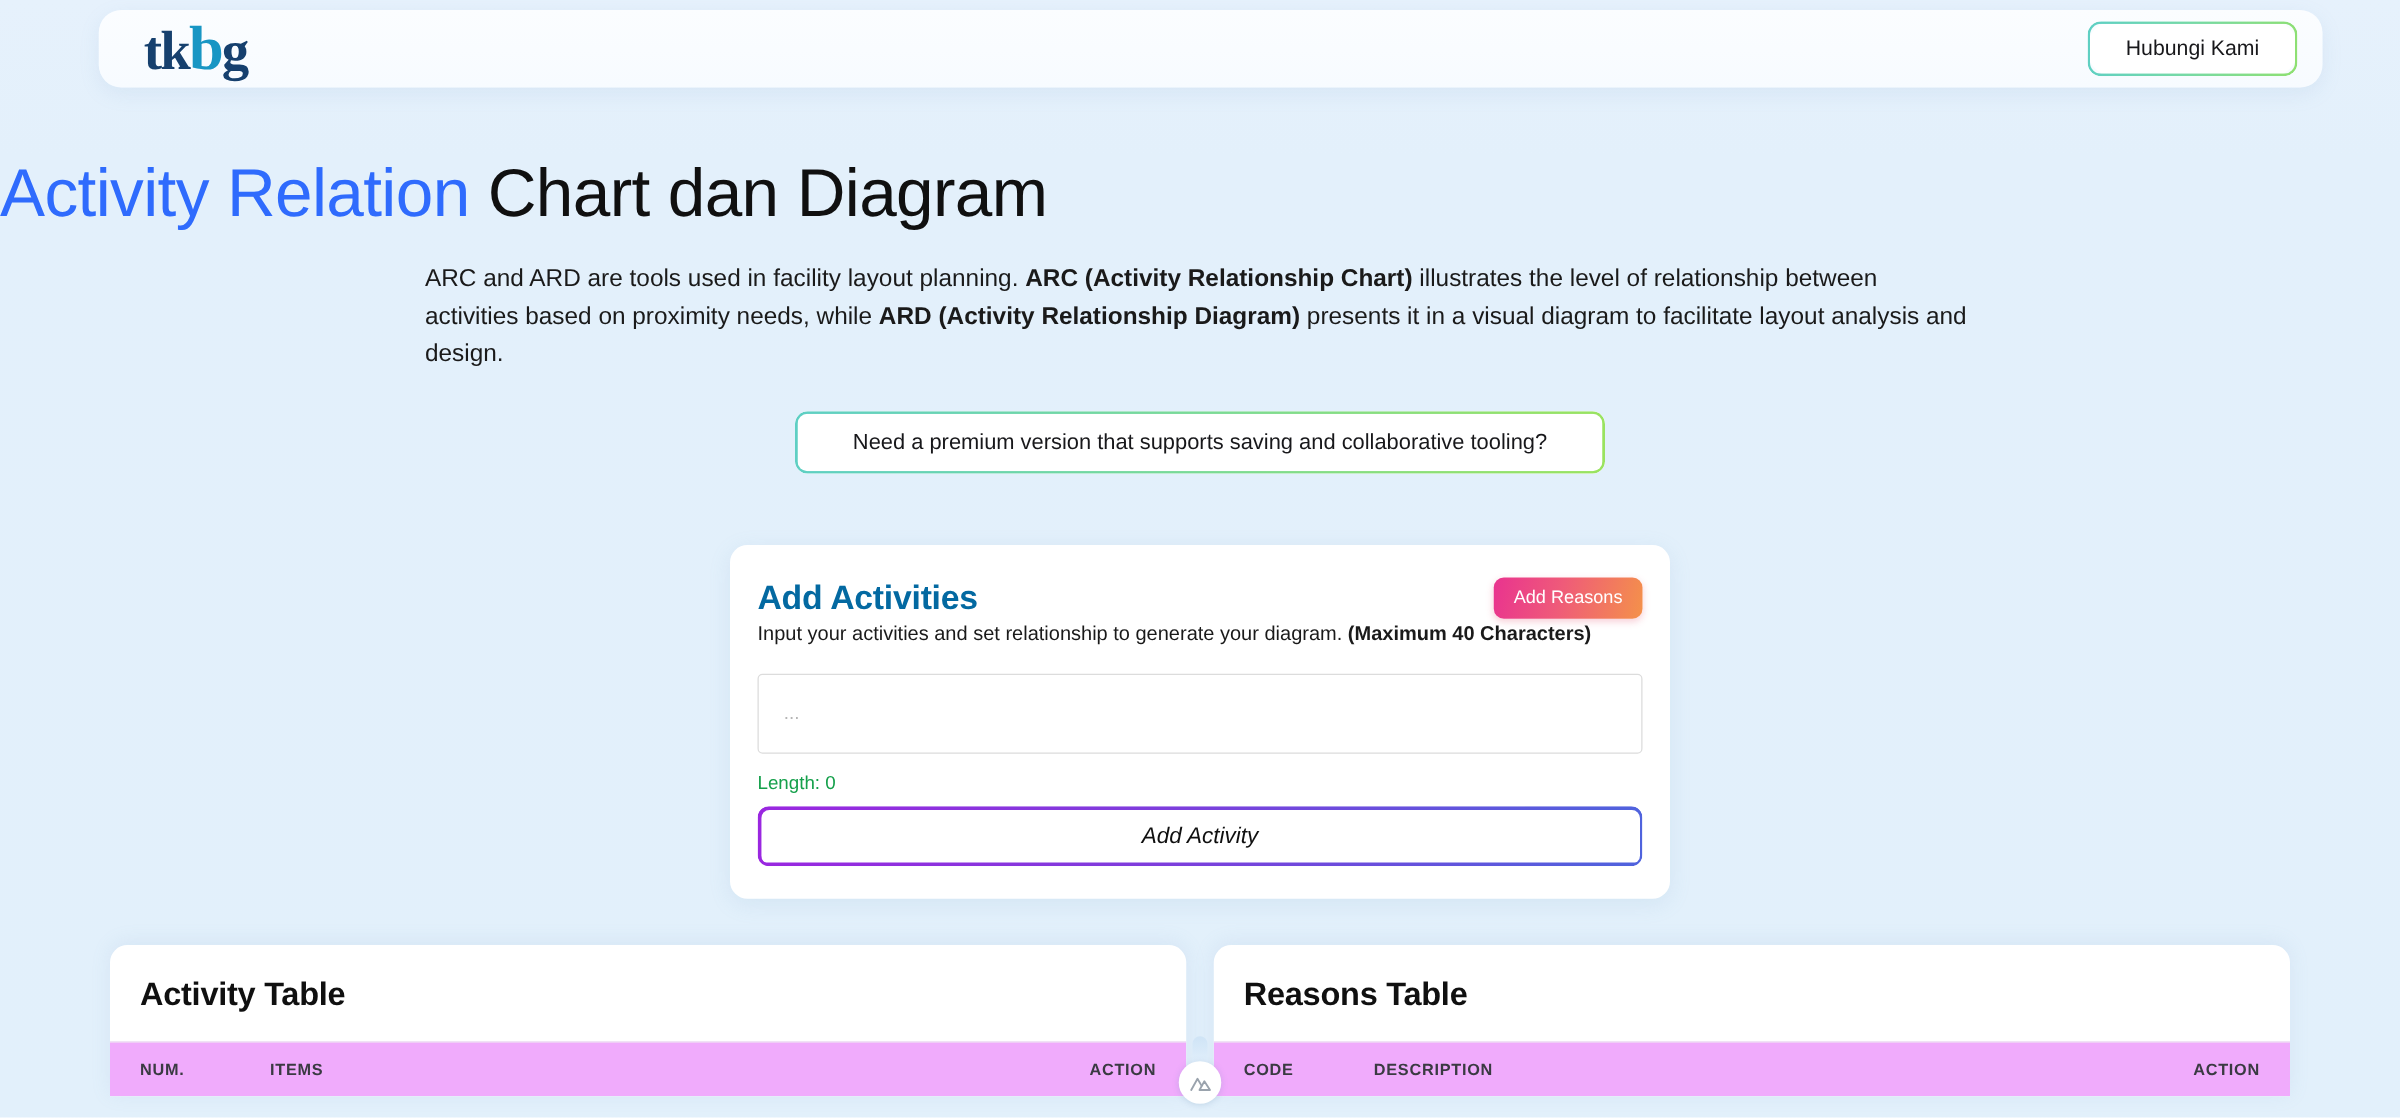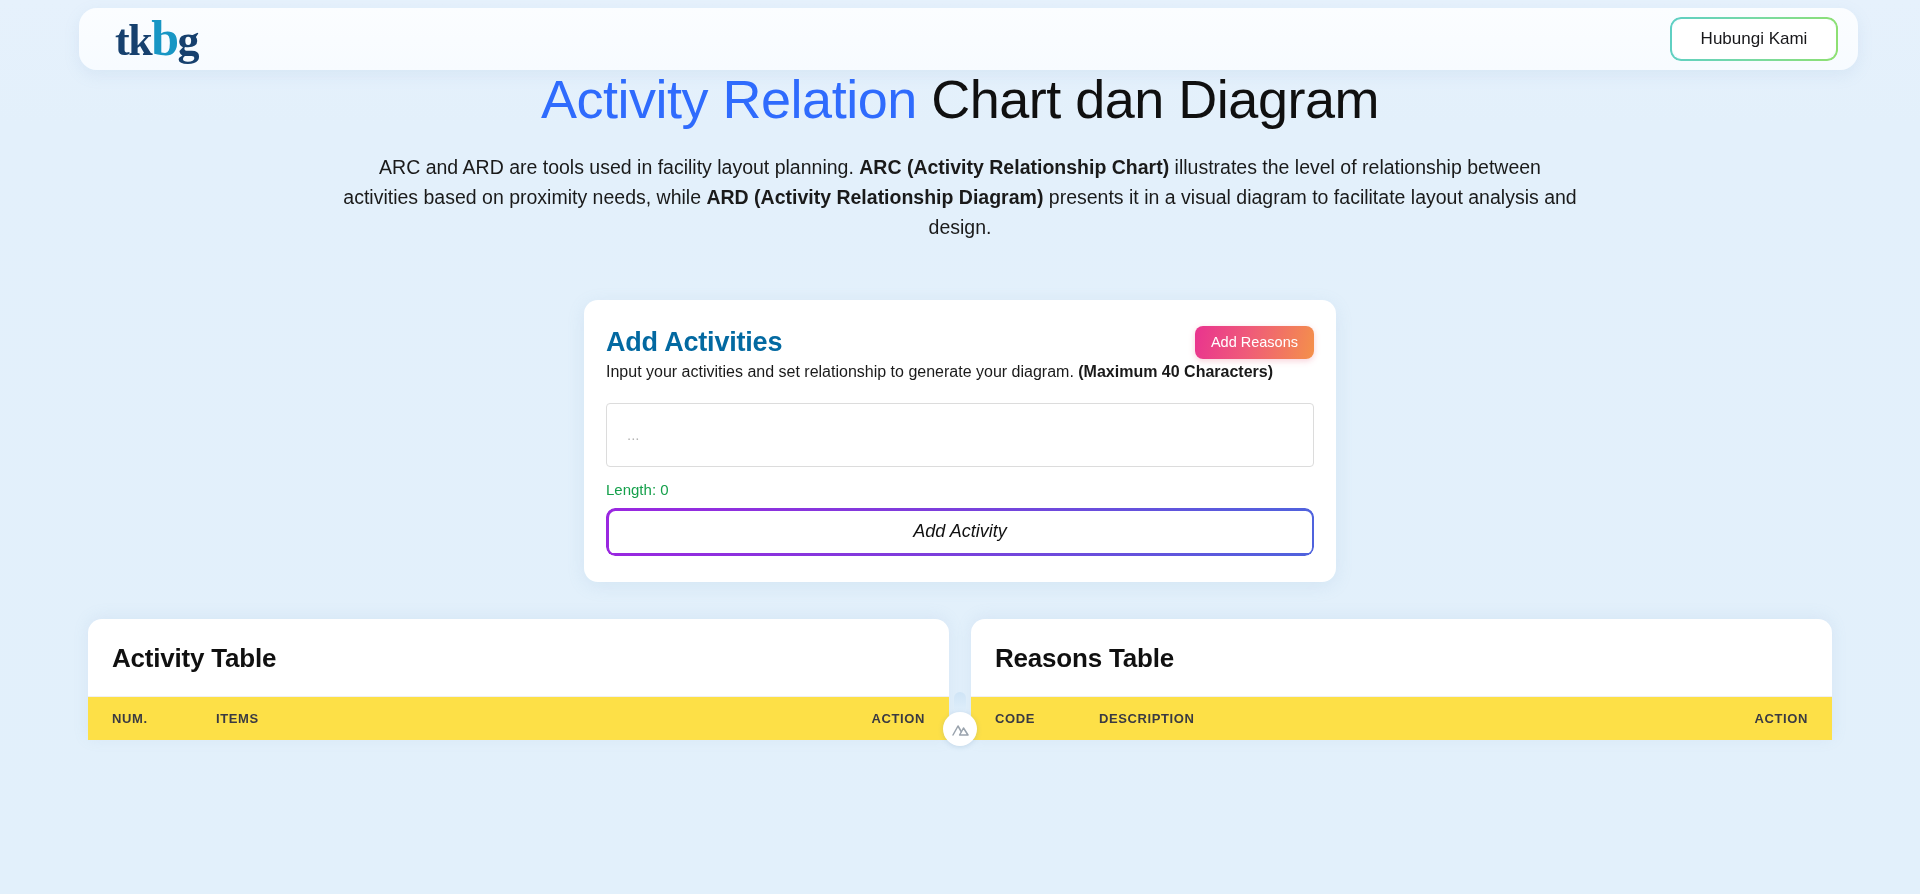--- a/index.html
+++ b/index.html
@@ -71,21 +71,21 @@
     padding: 2px;
     background: linear-gradient(100deg, #5ecfc4 0%, #76d9a6 48%, #8fe070 100%);
     -webkit-mask: linear-gradient(#000 0 0) content-box, linear-gradient(#000 0 0);
     -webkit-mask-composite: xor;
             mask-composite: exclude;
     pointer-events: none;
   }
 
   
   .hero {
-    text-align: center;
+    padding-top: 56px;
   }
 
   .hero-title {
     font-size: 54px;
     font-weight: 400;
     letter-spacing: -0.5px;
     line-height: 1.1;
     color: #101010;
   }
   .hero-title .accent { color: #2f6bfd; }
@@ -243,21 +243,21 @@
   .table-card-title {
     font-size: 26px;
     font-weight: 700;
     color: #101010;
     padding: 0 24px;
     letter-spacing: -0.2px;
   }
 
   .table-head {
     margin-top: 22px;
-    background: #fde047;
+    background: #f0abfc;
     border-top: 1px solid #f0f0f2;
     display: flex;
     align-items: center;
     height: 44px;
     padding: 0 24px;
     font-size: 13px;
     letter-spacing: 0.6px;
     color: #3a3a42;
     font-weight: 600;
   }
@@ -315,20 +315,21 @@
 
 <div class="hero">
   <h1 class="hero-title">
     <span class="accent">Activity Relation</span><span> Chart dan Diagram</span>
   </h1>
 
   <p class="hero-desc">
     <span>ARC and ARD are tools used in facility layout planning. </span><b>ARC (Activity Relationship Chart)</b><span> illustrates the level of relationship between activities based on proximity needs, while </span><b>ARD (Activity Relationship Diagram)</b><span> presents it in a visual diagram to facilitate layout analysis and design.</span>
   </p>
 
+  <div class="premium-banner">Need a premium version that supports saving and collaborative tooling?</div>
 </div>
 
 <div class="activities-card">
   <div class="card-head-row">
     <div class="card-title">Add Activities</div>
     <button class="add-reasons-btn">Add Reasons</button>
   </div>
 
   <div class="card-subtitle">
     <span>Input your activities and set relationship to generate your diagram. </span><b>(Maximum 40 Characters)</b>

